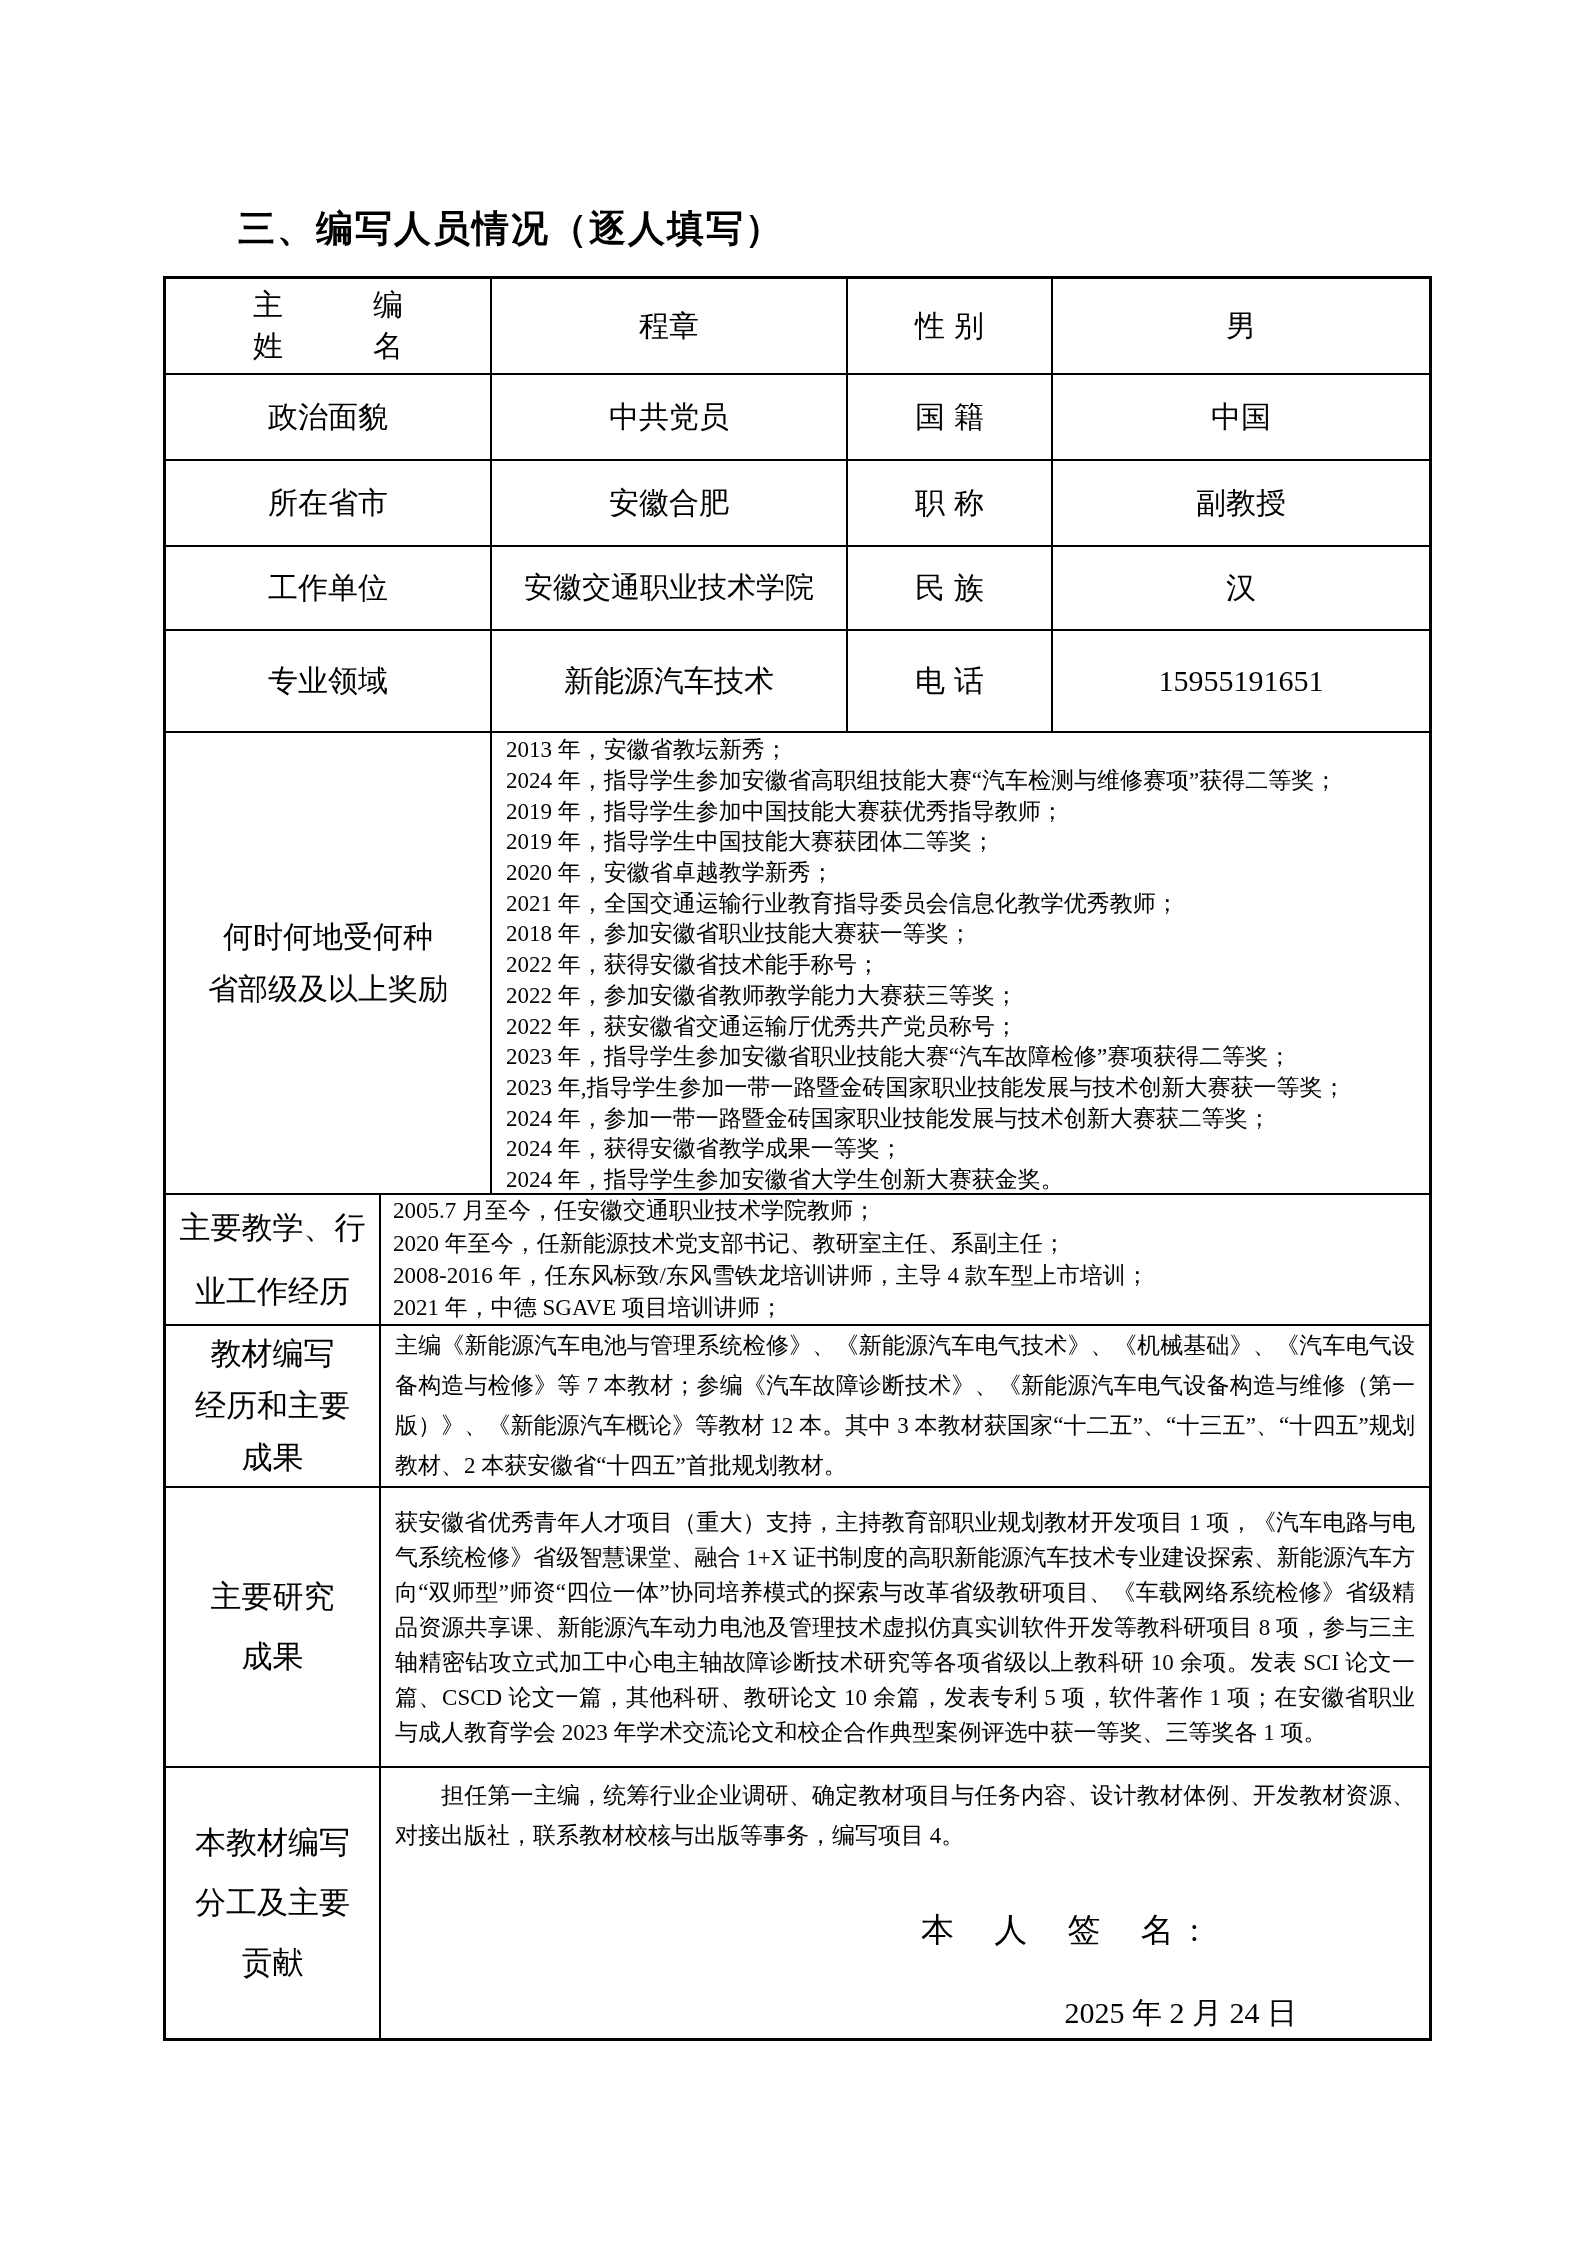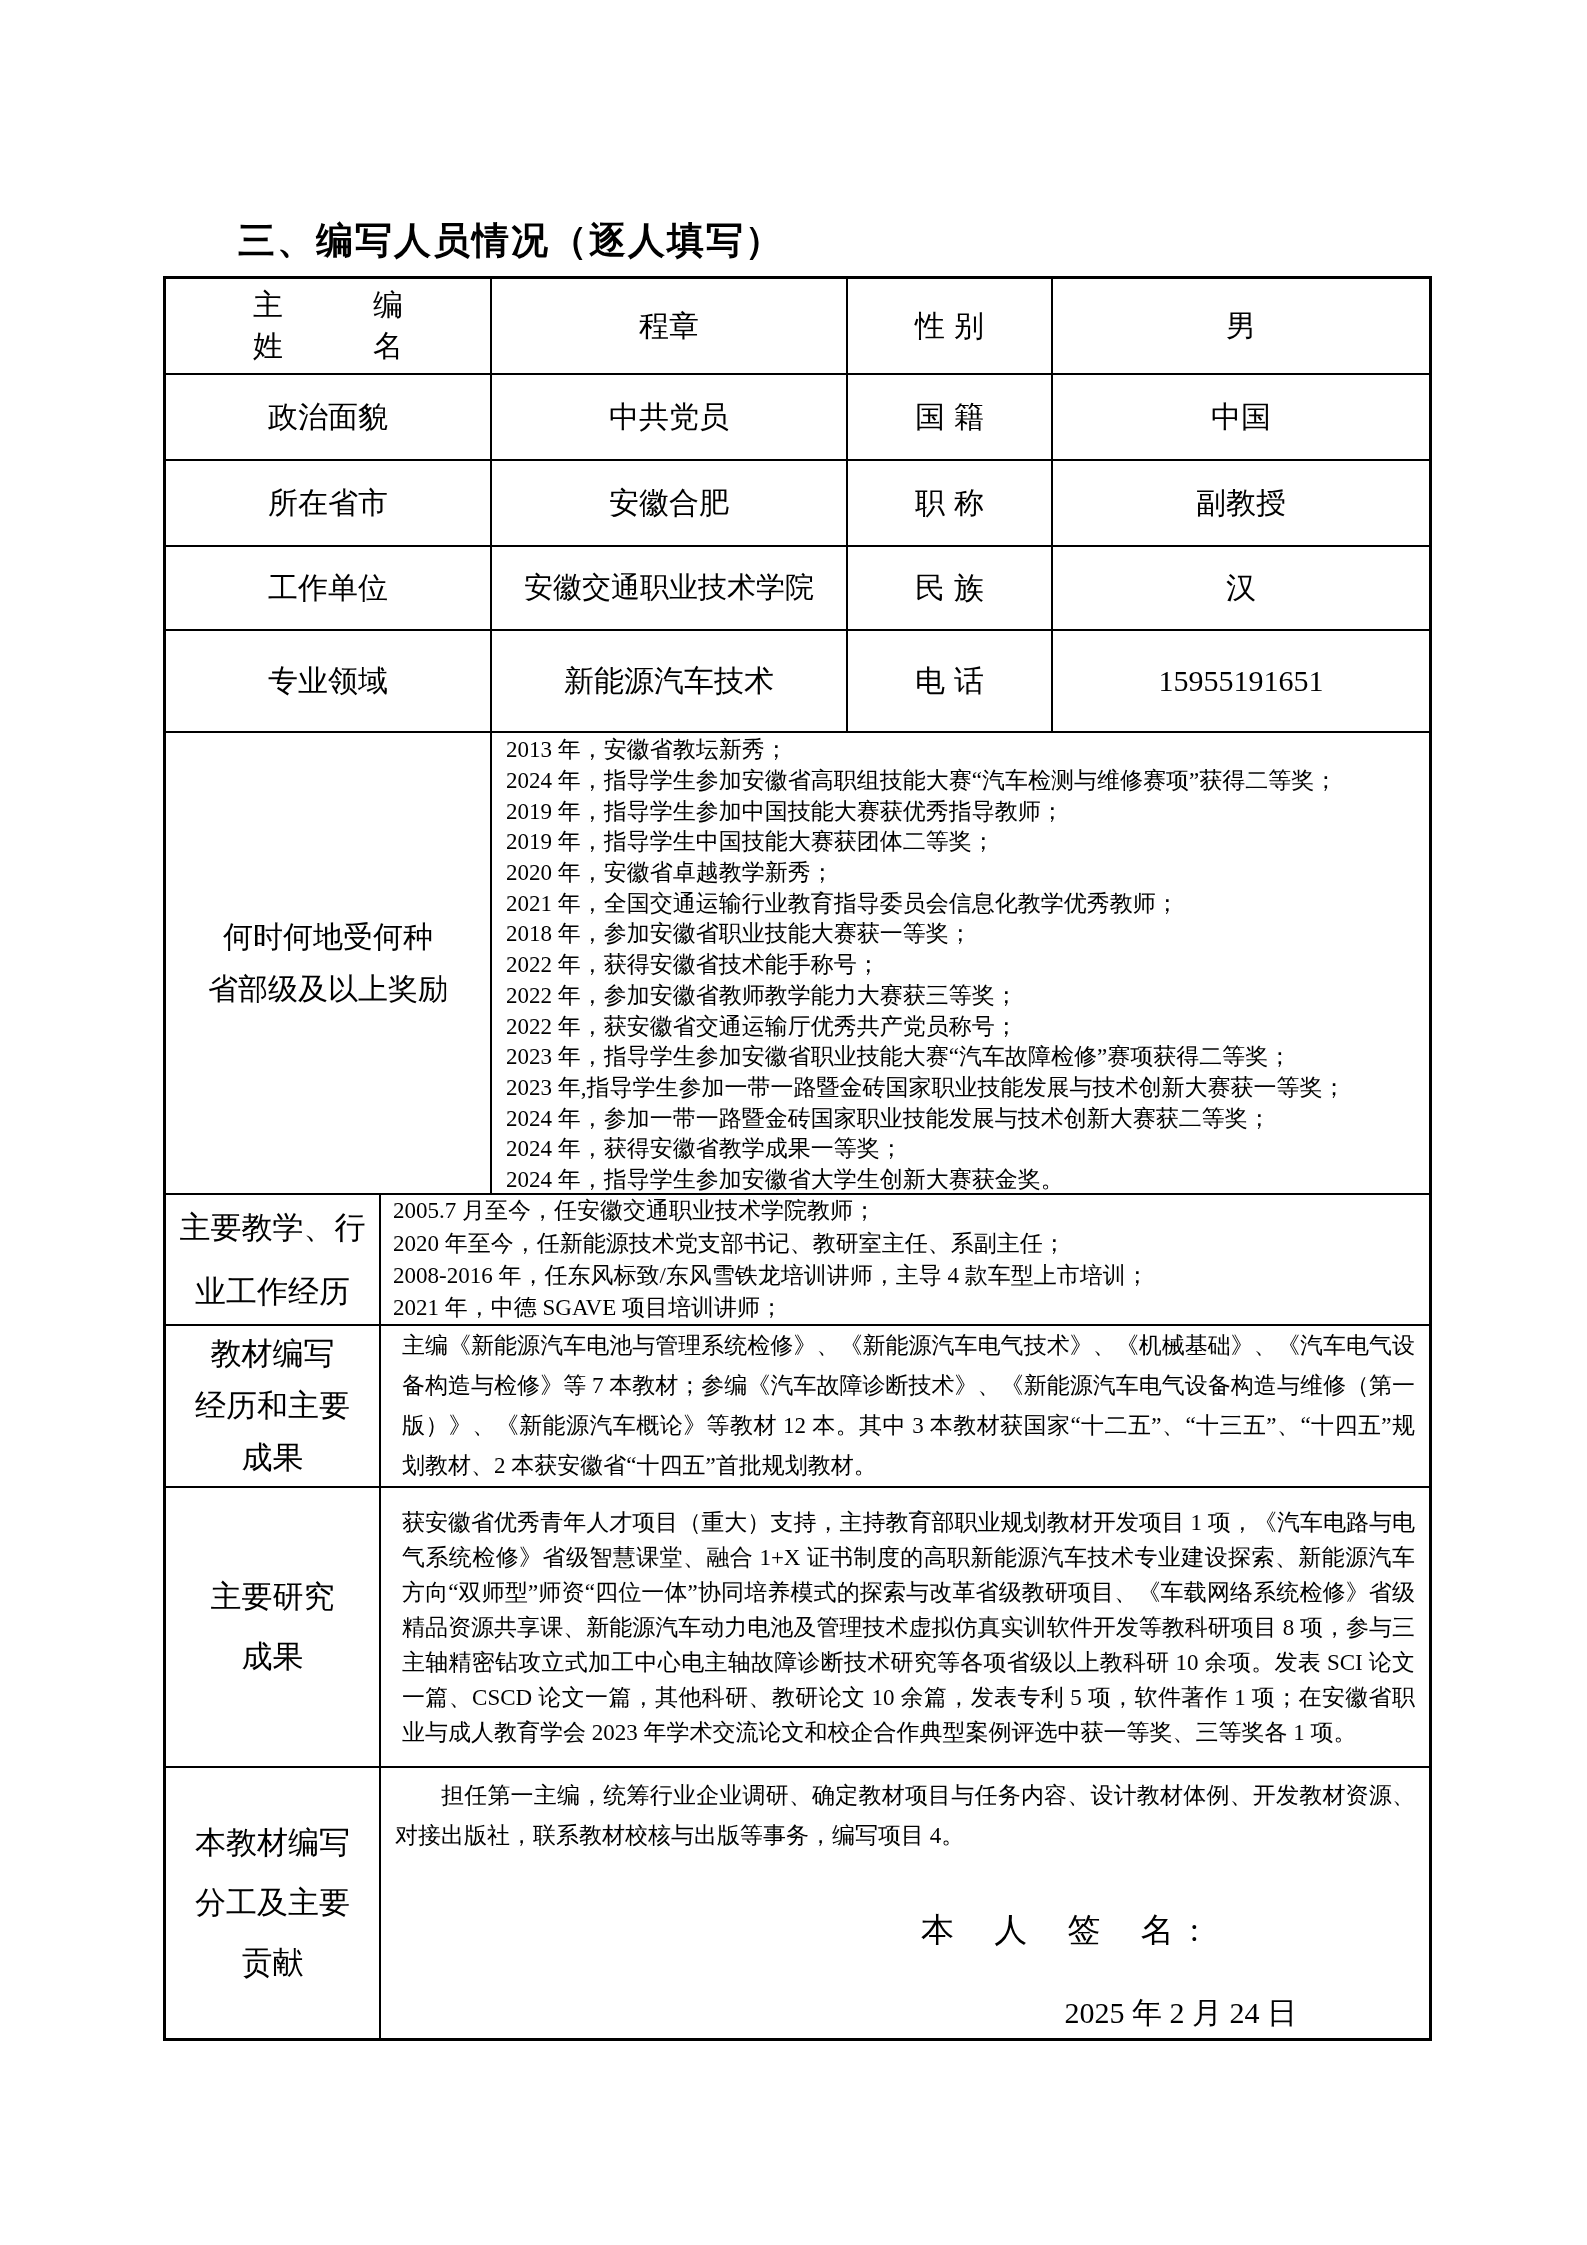--- a/index.html
+++ b/index.html
@@ -5,21 +5,21 @@
   html,body { margin:0; padding:0; background:#ffffff; }
   .page {
     position:relative;
     width:1587px; height:2245px;
     background:#ffffff;
     color:#000;
     font-family:"Liberation Serif","DejaVu Serif",serif;
     overflow:hidden;
   }
   .doc-title {
-    position:absolute; left:238px; top:216px;
+    position:absolute; left:238px; top:204px;
     font-family:Liberation Mono, monospace;
     font-weight:bold; font-size:37px; letter-spacing:2px;
     white-space:nowrap;
   }
   .form-table {
     position:absolute; left:163px; top:276px;
     width:1263px;
     border:3px solid #000;
     box-sizing:content-box;
   }
@@ -48,21 +48,21 @@
   .fvalue { font-size:30px; }
   .ls2 { letter-spacing:9px; padding-left:9px; }
   .stack-label { font-size:30px; line-height:52px; text-align:center; }
   .stack-label-wide { font-size:31px; line-height:64px; text-align:center; }
   .stack-label-3 { font-size:31px; line-height:52px; text-align:center; }
   .stack-label-contrib { font-size:31px; line-height:60px; text-align:center; }
   .body-lines { padding:5px 14px 0 14px; font-size:23px; line-height:30.7px; }
   .body-lines .line { white-space:nowrap; }
   .exp-lines { padding:1px 12px 0 12px; font-size:23px; line-height:32.4px; }
   .exp-lines .line { white-space:nowrap; }
-  .par-cell { padding:0 14px; font-size:23px; display:flex; flex-direction:column; justify-content:center;margin-left:7px; }
+  .par-cell { padding:0 14px; font-size:23px; display:flex; flex-direction:column; justify-content:center; }
   .par { text-align:justify; }
   .par-40 { line-height:40px; }
   .par-35 { line-height:35px; }
   .contrib-cell { padding:8px 14px 0 14px; font-size:23px; display:block; }
   .contrib-par { line-height:40px; text-align:justify; text-indent:2em; }
   .sig-line {
     margin-top:52px; text-align:right; padding-right:200px;
     font-size:33px; letter-spacing:16px; white-space:nowrap;
   }
   .sig-date {

